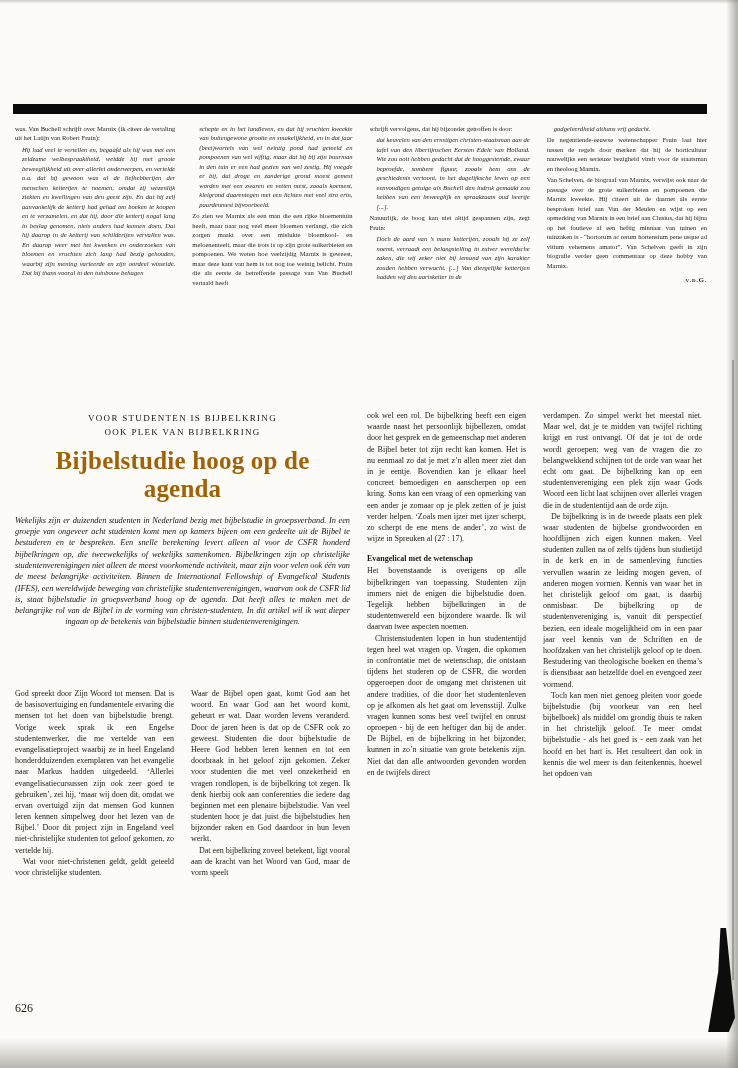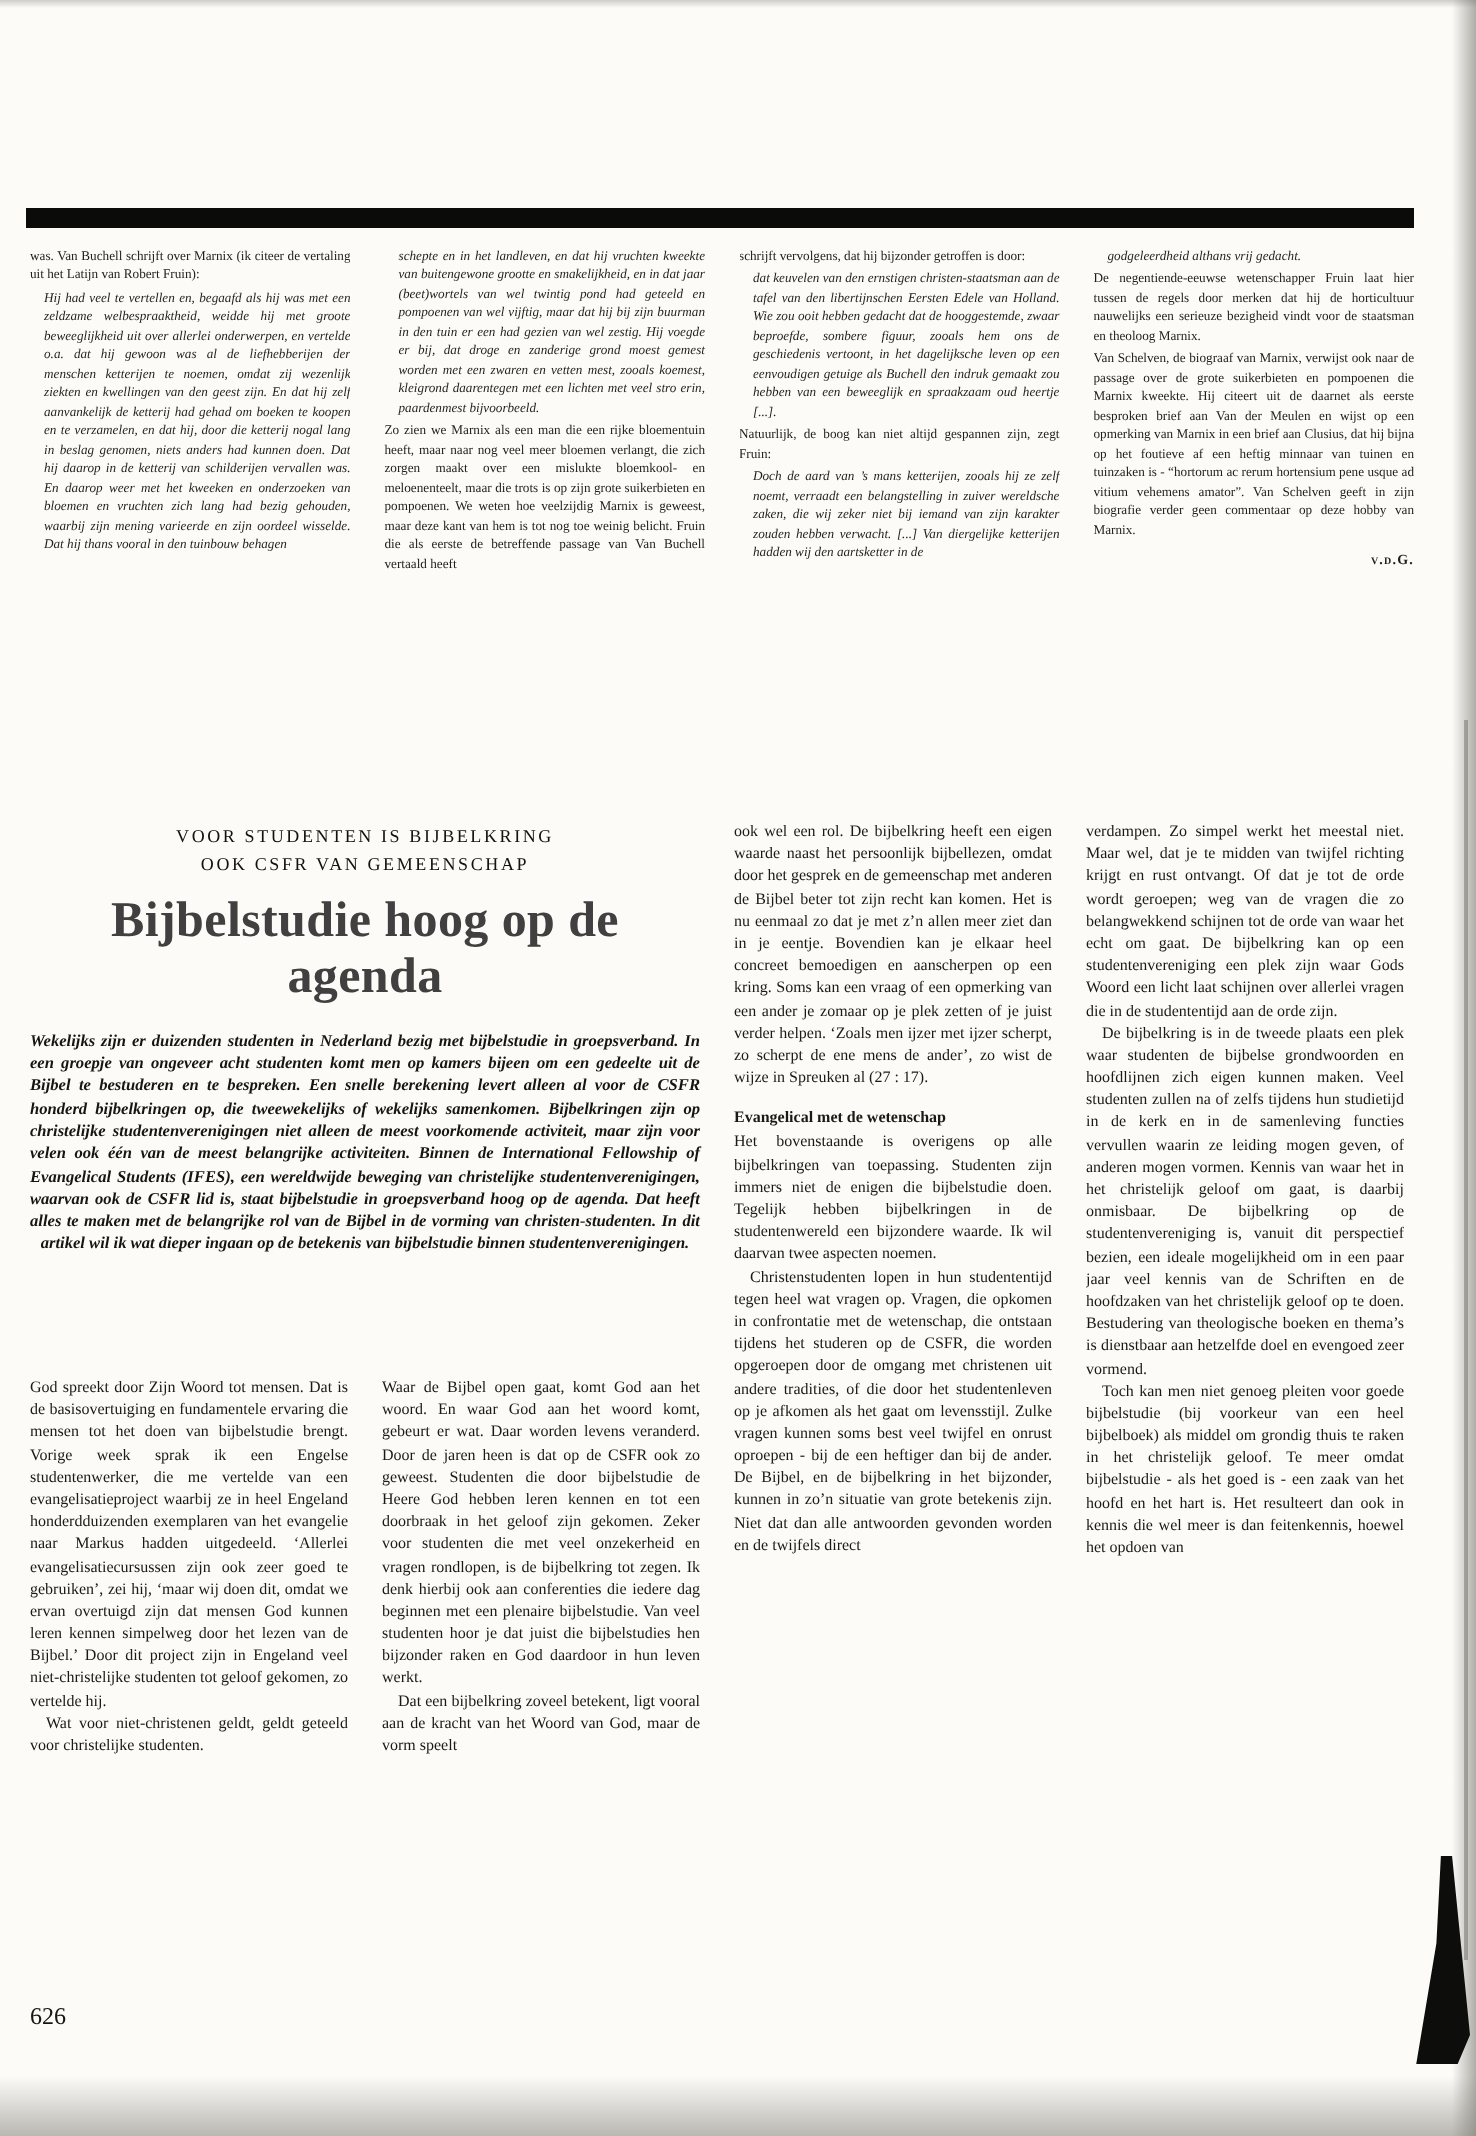--- a/index.html
+++ b/index.html
@@ -19,23 +19,23 @@
   
   .top-article { position:absolute; left:15px; top:124px; width:692px; height:278px; display:flex; gap:17px; }
   .top-article .col { flex:1; font-size:6.6px; line-height:1.44; text-align:justify; color:#201e18; overflow:hidden; }
   .top-article p { margin-bottom:2px; }
   .top-article p.quote { font-style:italic; padding-left:7px; }
   .sig { text-align:right; font-weight:bold; font-size:7px; letter-spacing:0.6px; margin-top:5px; font-variant:small-caps; }
 
   
   .feature-head { position:absolute; left:15px; top:412px; width:335px; text-align:center; }
   .kicker { font-size:9px; letter-spacing:1.3px; line-height:1.55; color:#14120e;font-family:Liberation Serif, serif; }
-  .feature-title { font-size:25px; font-weight:bold; letter-spacing:0.2px; margin-top:7px; color:#404040; }
+  .feature-title { font-size:25px; font-weight:bold; letter-spacing:0.2px; margin-top:7px; color:#a16207; }
   .intro {
-    margin-top:12px; font-size:8.3px; font-weight:bold; font-style:italic;
+    margin-top:12px; font-size:8.3px; font-weight:normal; font-style:italic;
     line-height:1.36; text-align:justify; text-align-last:center; color:#171510;
   }
 
   
   .bodycol { position:absolute; width:159px; font-size:8px; line-height:1.4; text-align:justify; color:#1b1912; overflow:hidden; }
   #mcol1 { left:15px;  top:688px; height:306px; }
   #mcol2 { left:191px; top:688px; height:316px; }
   #mcol3 { left:367px; top:410px; height:594px; }
   #mcol4 { left:543px; top:410px; height:594px; }
   .bodycol p + p { text-indent:8px; }
@@ -80,21 +80,21 @@
       <p class="quote">godgeleerdheid althans vrij gedacht.</p>
       <p>De negentiende-eeuwse wetenschapper Fruin laat hier tussen de regels door merken dat hij de horticultuur nauwelijks een serieuze bezigheid vindt voor de staatsman en theoloog Marnix.</p>
       <p>Van Schelven, de biograaf van Marnix, verwijst ook naar de passage over de grote suikerbieten en pompoenen die Marnix kweekte. Hij citeert uit de daarnet als eerste besproken brief aan Van der Meulen en wijst op een opmerking van Marnix in een brief aan Clusius, dat hij bijna op het foutieve af een heftig minnaar van tuinen en tuinzaken is - “hortorum ac rerum hortensium pene usque ad vitium vehemens amator”. Van Schelven geeft in zijn biografie verder geen commentaar op deze hobby van Marnix.</p>
       <p class="sig">v.d.G.</p>
     </div>
   </section>
 
   <section class="feature-head">
     <div class="kicker">
       <span>VOOR STUDENTEN IS BIJBELKRING</span><br>
-      <span>OOK CSFR VAN GEMEENSCHAP</span>
+      <span>OOK PLEK VAN BIJBELKRING</span>
     </div>
     <h1 class="feature-title">Bijbelstudie hoog op de agenda</h1>
     <p class="intro">Wekelijks zijn er duizenden studenten in Nederland bezig met bijbelstudie in groepsverband. In een groepje van ongeveer acht studenten komt men op kamers bijeen om een gedeelte uit de Bijbel te bestuderen en te bespreken. Een snelle berekening levert alleen al voor de CSFR honderd bijbelkringen op, die tweewekelijks of wekelijks samenkomen. Bijbelkringen zijn op christelijke studentenverenigingen niet alleen de meest voorkomende activiteit, maar zijn voor velen ook één van de meest belangrijke activiteiten. Binnen de International Fellowship of Evangelical Students (IFES), een wereldwijde beweging van christelijke studentenverenigingen, waarvan ook de CSFR lid is, staat bijbelstudie in groepsverband hoog op de agenda. Dat heeft alles te maken met de belangrijke rol van de Bijbel in de vorming van christen-studenten. In dit artikel wil ik wat dieper ingaan op de betekenis van bijbelstudie binnen studentenverenigingen.</p>
   </section>
 
   <div class="bodycol" id="mcol1">
     <p>God spreekt door Zijn Woord tot mensen. Dat is de basisovertuiging en fundamentele ervaring die mensen tot het doen van bijbelstudie brengt. Vorige week sprak ik een Engelse studentenwerker, die me vertelde van een evangelisatieproject waarbij ze in heel Engeland honderdduizenden exemplaren van het evangelie naar Markus hadden uitgedeeld. ‘Allerlei evangelisatiecursussen zijn ook zeer goed te gebruiken’, zei hij, ‘maar wij doen dit, omdat we ervan overtuigd zijn dat mensen God kunnen leren kennen simpelweg door het lezen van de Bijbel.’ Door dit project zijn in Engeland veel niet-christelijke studenten tot geloof gekomen, zo vertelde hij.</p>
     <p>Wat voor niet-christenen geldt, geldt geteeld voor christelijke studenten.</p>
   </div>
   <div class="bodycol" id="mcol2">

